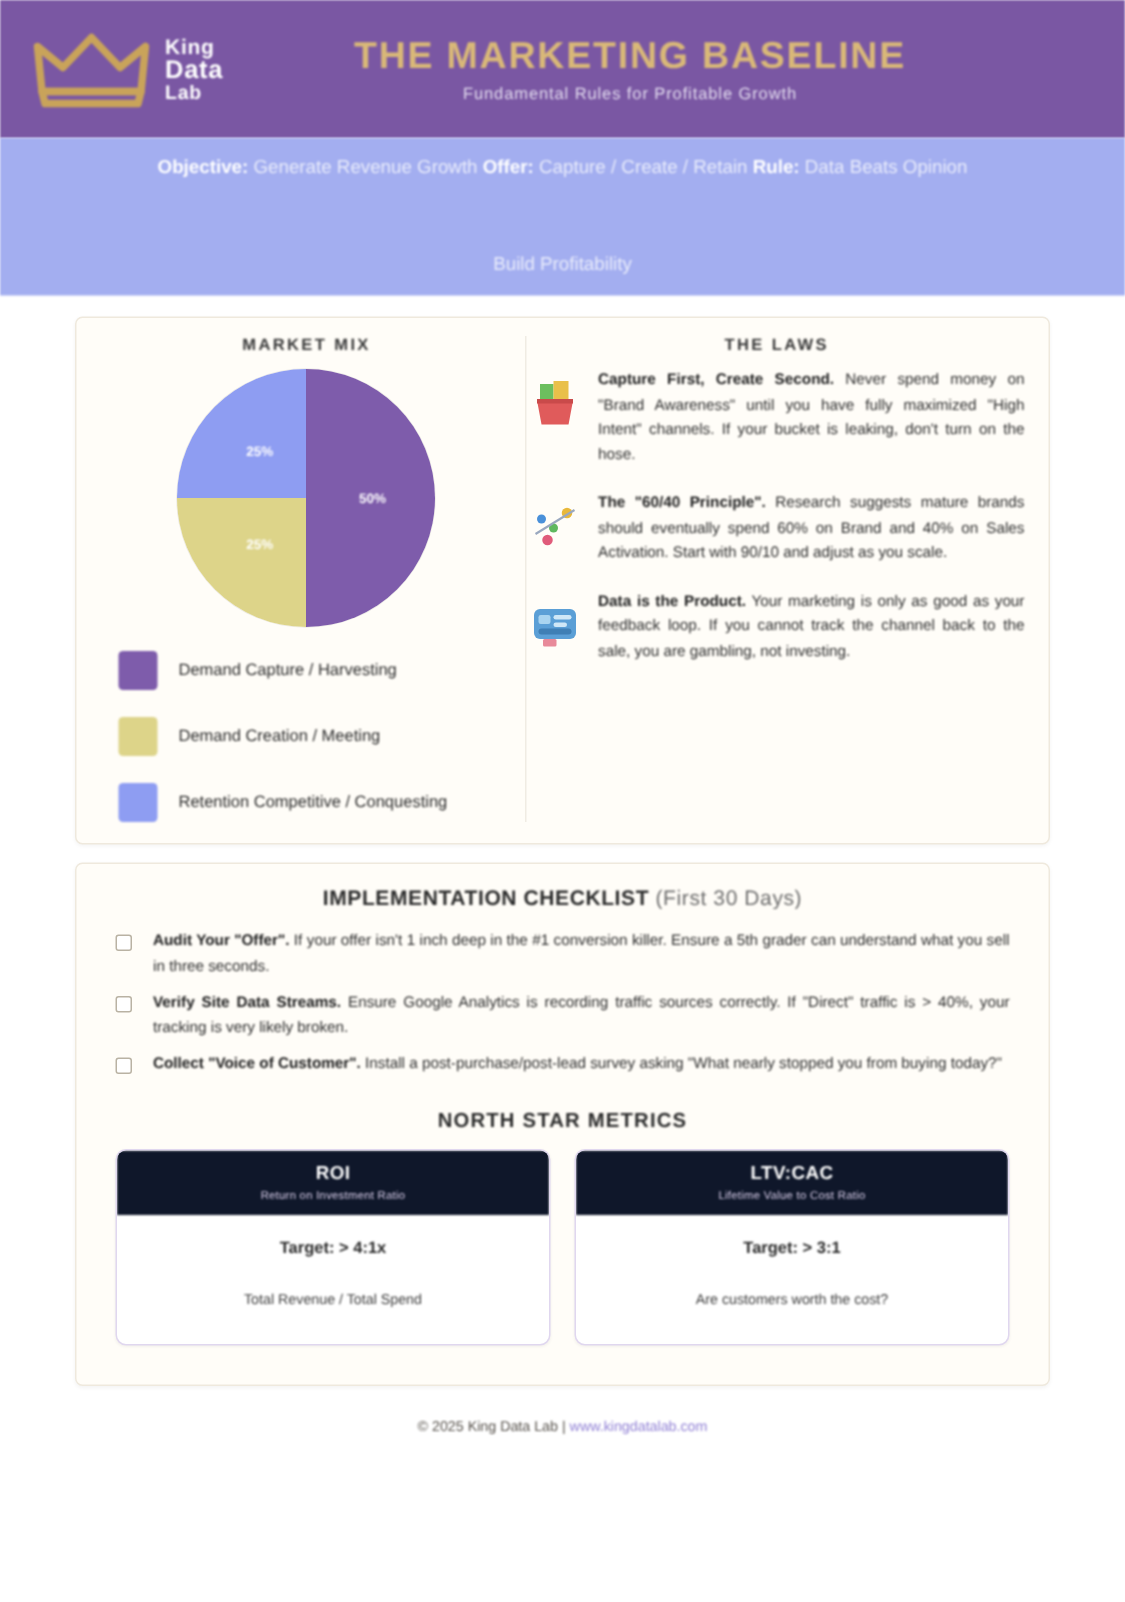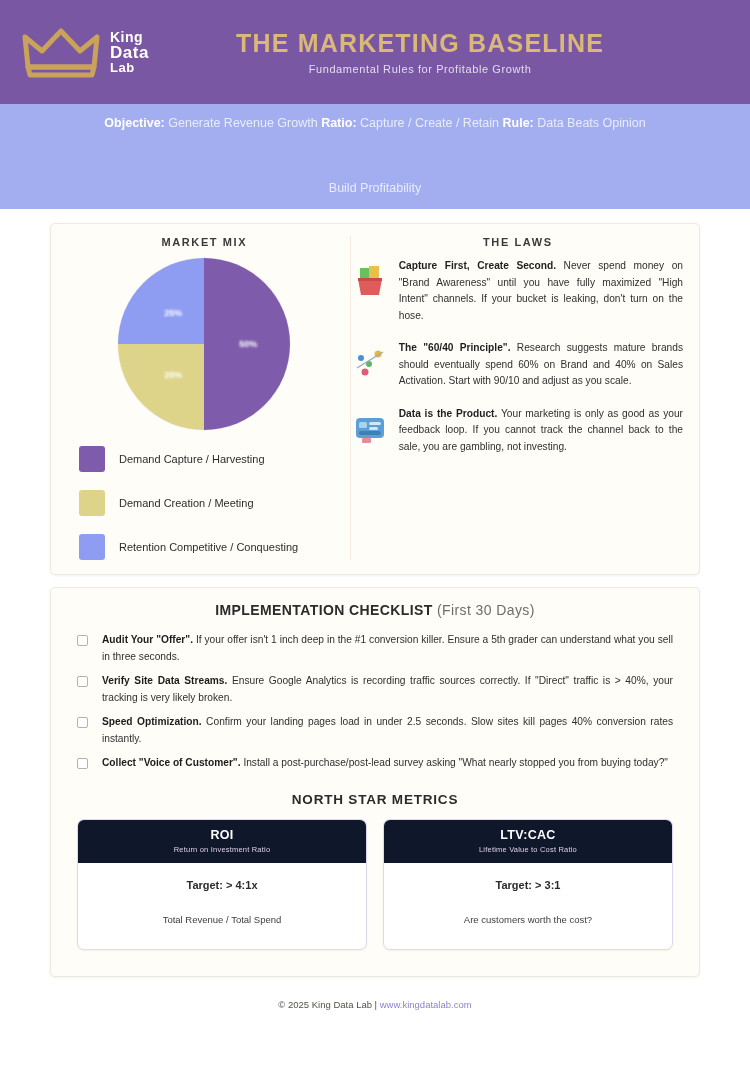--- a/index.html
+++ b/index.html
@@ -12,21 +12,21 @@
   .page {
     position: relative;
     width: 750px; height: 1068px;
     background: #ffffff;
     display: flex; flex-direction: column;
   }
 
   
   .header {
     background: #7a57a3;
-    height: 104px;
+    height: 92px;
     display: flex; align-items: center;
     padding: 0 22px;
     position: relative;
     filter: blur(0.7px);
   }
   .logo-block { display: flex; align-items: center; gap: 10px; width: 210px; }
   .crown { width: 78px; height: 54px; flex: 0 0 auto; }
   .logo-words {
     display: flex; flex-direction: column;
     line-height: 1.0;
@@ -192,21 +192,21 @@
     <div class="header-titles">
       <div class="h-title">THE MARKETING BASELINE</div>
       <div class="h-sub">Fundamental Rules for Profitable Growth</div>
     </div>
   </div>
 
   <div class="navstrip">
     <div>
       <b>Objective:</b>
       <span class="lite">Generate Revenue Growth</span>
-      <b>Ratio:</b>
+      <b>Offer:</b>
       <span class="lite">Capture / Create / Retain</span>
       <b>Rule:</b>
       <span class="lite">Data Beats Opinion</span>
     </div>
     <div class="lite">Build Profitability</div>
   </div>
 
   <div class="body-wrap">
 
     <div class="card panel-top">
@@ -281,24 +281,20 @@
           <div class="check-item">
             <span class="check-box"></span>
             <div class="check-txt"><b>Audit Your "Offer".</b><span> If your offer isn't 1 inch deep in the #1 conversion killer. Ensure a 5th grader can understand what you sell in three seconds.</span></div>
           </div>
           <div class="check-item">
             <span class="check-box"></span>
             <div class="check-txt"><b>Verify Site Data Streams.</b><span> Ensure Google Analytics is recording traffic sources correctly. If "Direct" traffic is &gt; 40%, your tracking is very likely broken.</span></div>
           </div>
           <div class="check-item">
             <span class="check-box"></span>
-            <div class="check-txt"><b>Speed Optimization.</b><span> Confirm your landing pages load in under 2.5 seconds. Slow sites kill pages 40% conversion rates instantly.</span></div>
-          </div>
-          <div class="check-item">
-            <span class="check-box"></span>
             <div class="check-txt"><b>Collect "Voice of Customer".</b><span> Install a post-purchase/post-lead survey asking "What nearly stopped you from buying today?"</span></div>
           </div>
         </div>
 
       <div class="ns-head">NORTH STAR METRICS</div>
       <div class="ns-grid" id="ns-grid">
           <div class="ns-card">
             <div class="ns-top">
               <div class="ns-name">ROI</div>
               <div class="ns-sub">Return on Investment Ratio</div>

